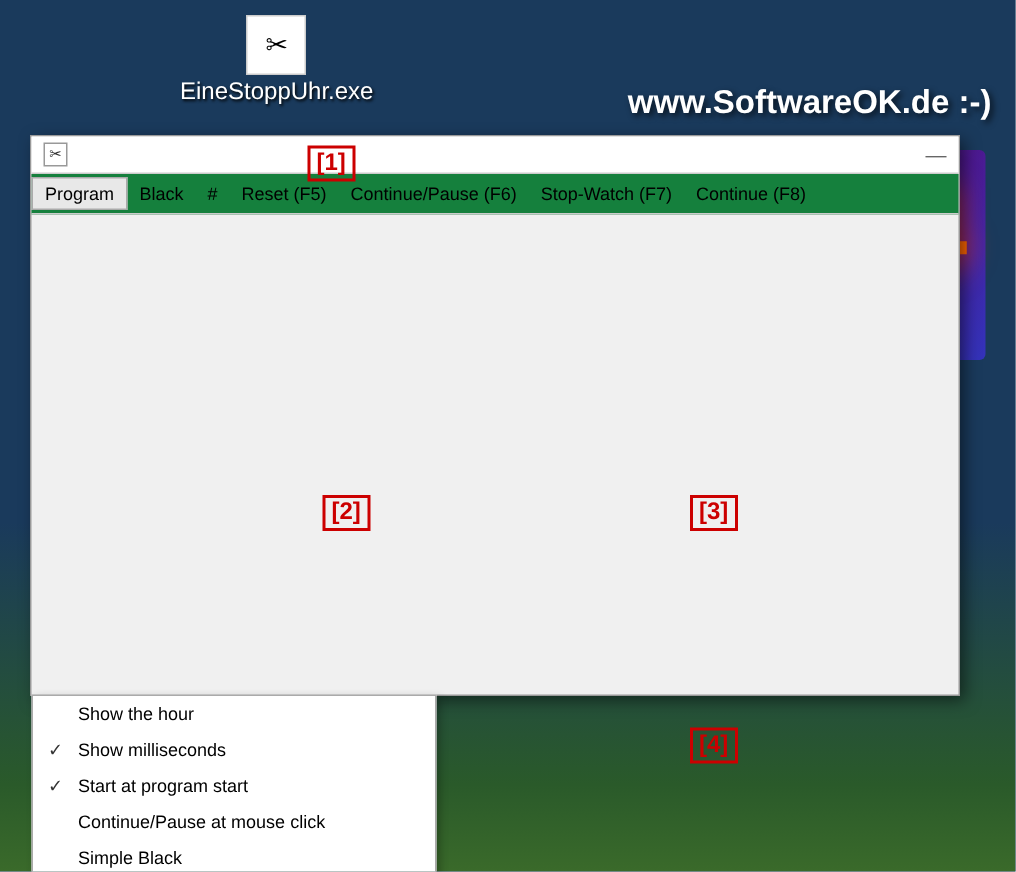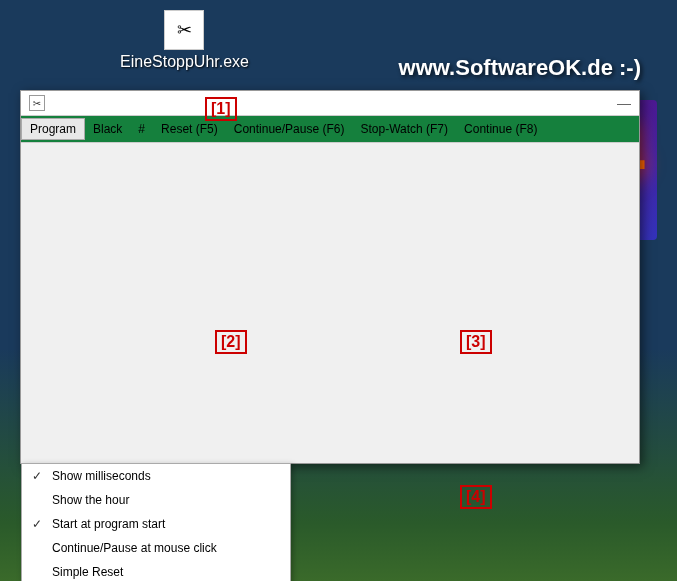--- a/index.html
+++ b/index.html
@@ -54,21 +54,21 @@
       font-weight: bold;
       font-size: 16px;
       border: 2px solid #cc0000;
       padding: 1px 4px;
     }
 
     
     .watermark {
       position: absolute;
       top: 55px;
-      right: 36px;
+      right: 16px;
       color: white;
       font-size: 22px;
       font-weight: bold;
       text-shadow: 2px 2px 4px rgba(0,0,0,0.7);
     }
 
     
     .app-window {
       position: absolute;
       top: 90px;
@@ -230,34 +230,34 @@
       <span>Stop-Watch (F7)</span>
     </div>
     <div class="menu-item">
       <span>Continue (F8)</span>
     </div>
   </div>
 
   <div style="position:relative; height:320px;">
 
     <div class="program-menu">
+      <div class="prog-item">
+        <span>Show the hour</span>
+      </div>
       <div class="prog-item has-check">
         <span>Show milliseconds</span>
       </div>
-      <div class="prog-item">
-        <span>Show the hour</span>
-      </div>
       <div class="prog-item has-check">
         <span>Start at program start</span>
       </div>
       <div class="prog-item">
         <span>Continue/Pause at mouse click</span>
       </div>
       <div class="prog-item">
-        <span>Simple Reset</span>
+        <span>Simple Black</span>
       </div>
 
     </div>
 
   </div>
 </div>
 
 <div class="annotation" style="top:97px; left:205px; border-color:#cc0000; color:#cc0000;">[1]</div>
 <div class="annotation" style="top:330px; left:215px; border-color:#cc0000; color:#cc0000;">[2]</div>
 <div class="annotation" style="top:330px; left:460px; border-color:#cc0000; color:#cc0000;">[3]</div>

